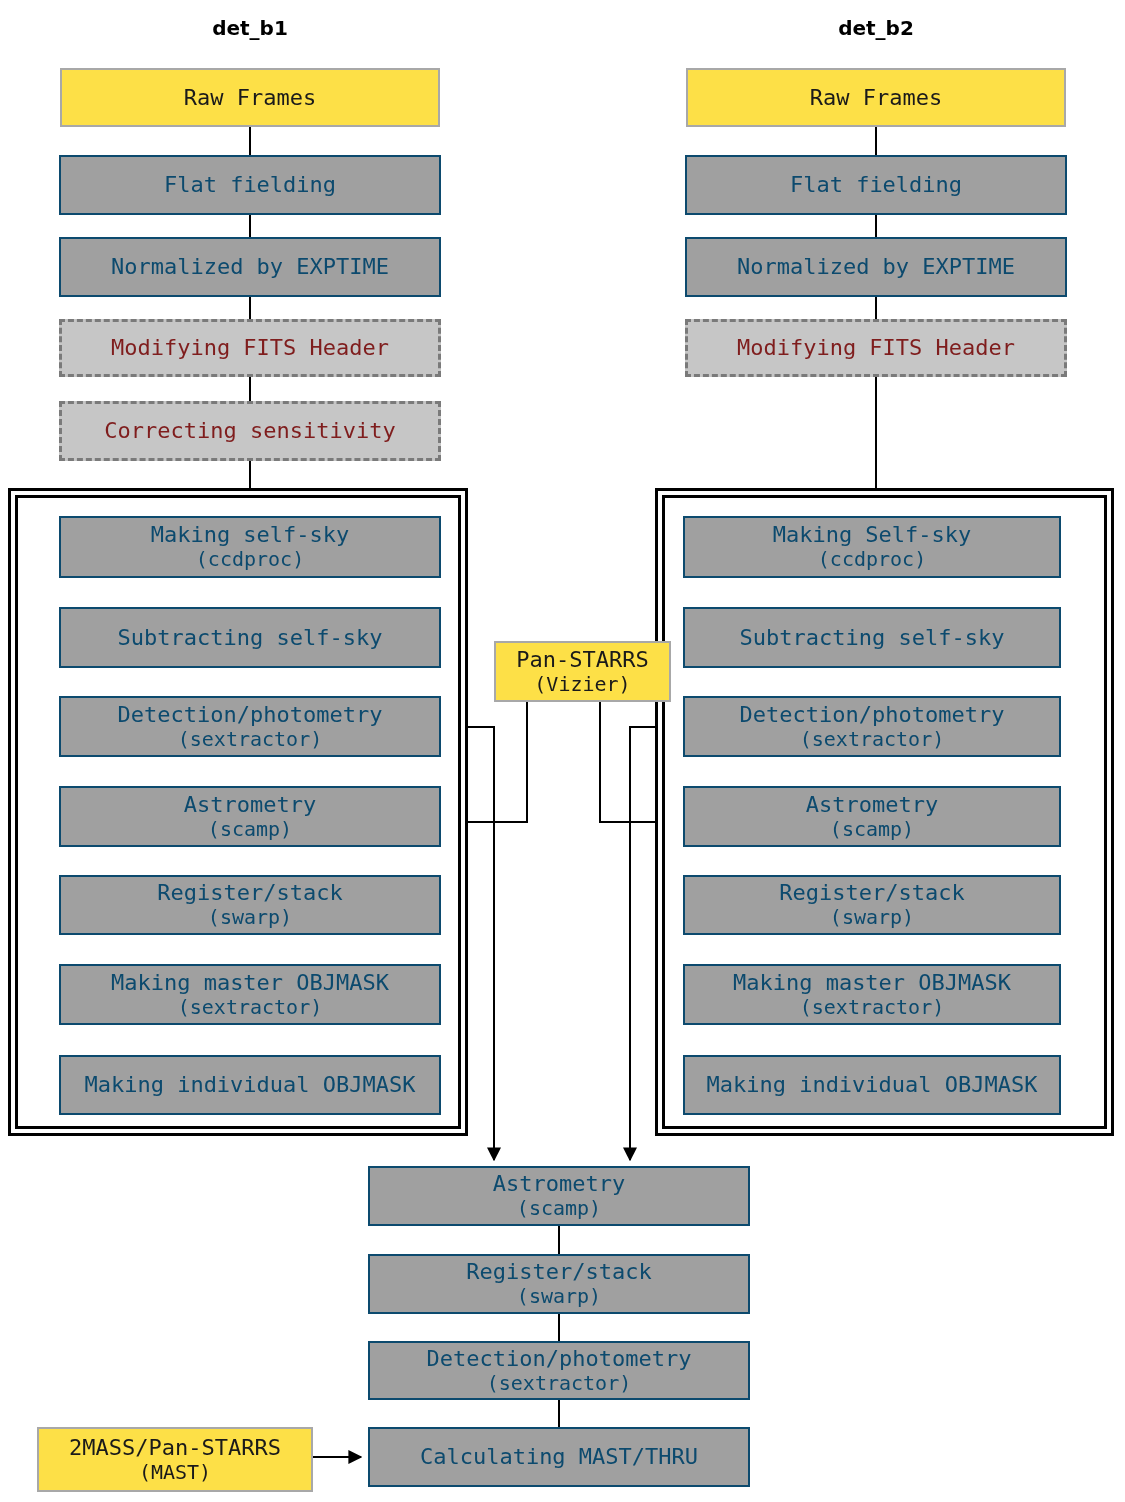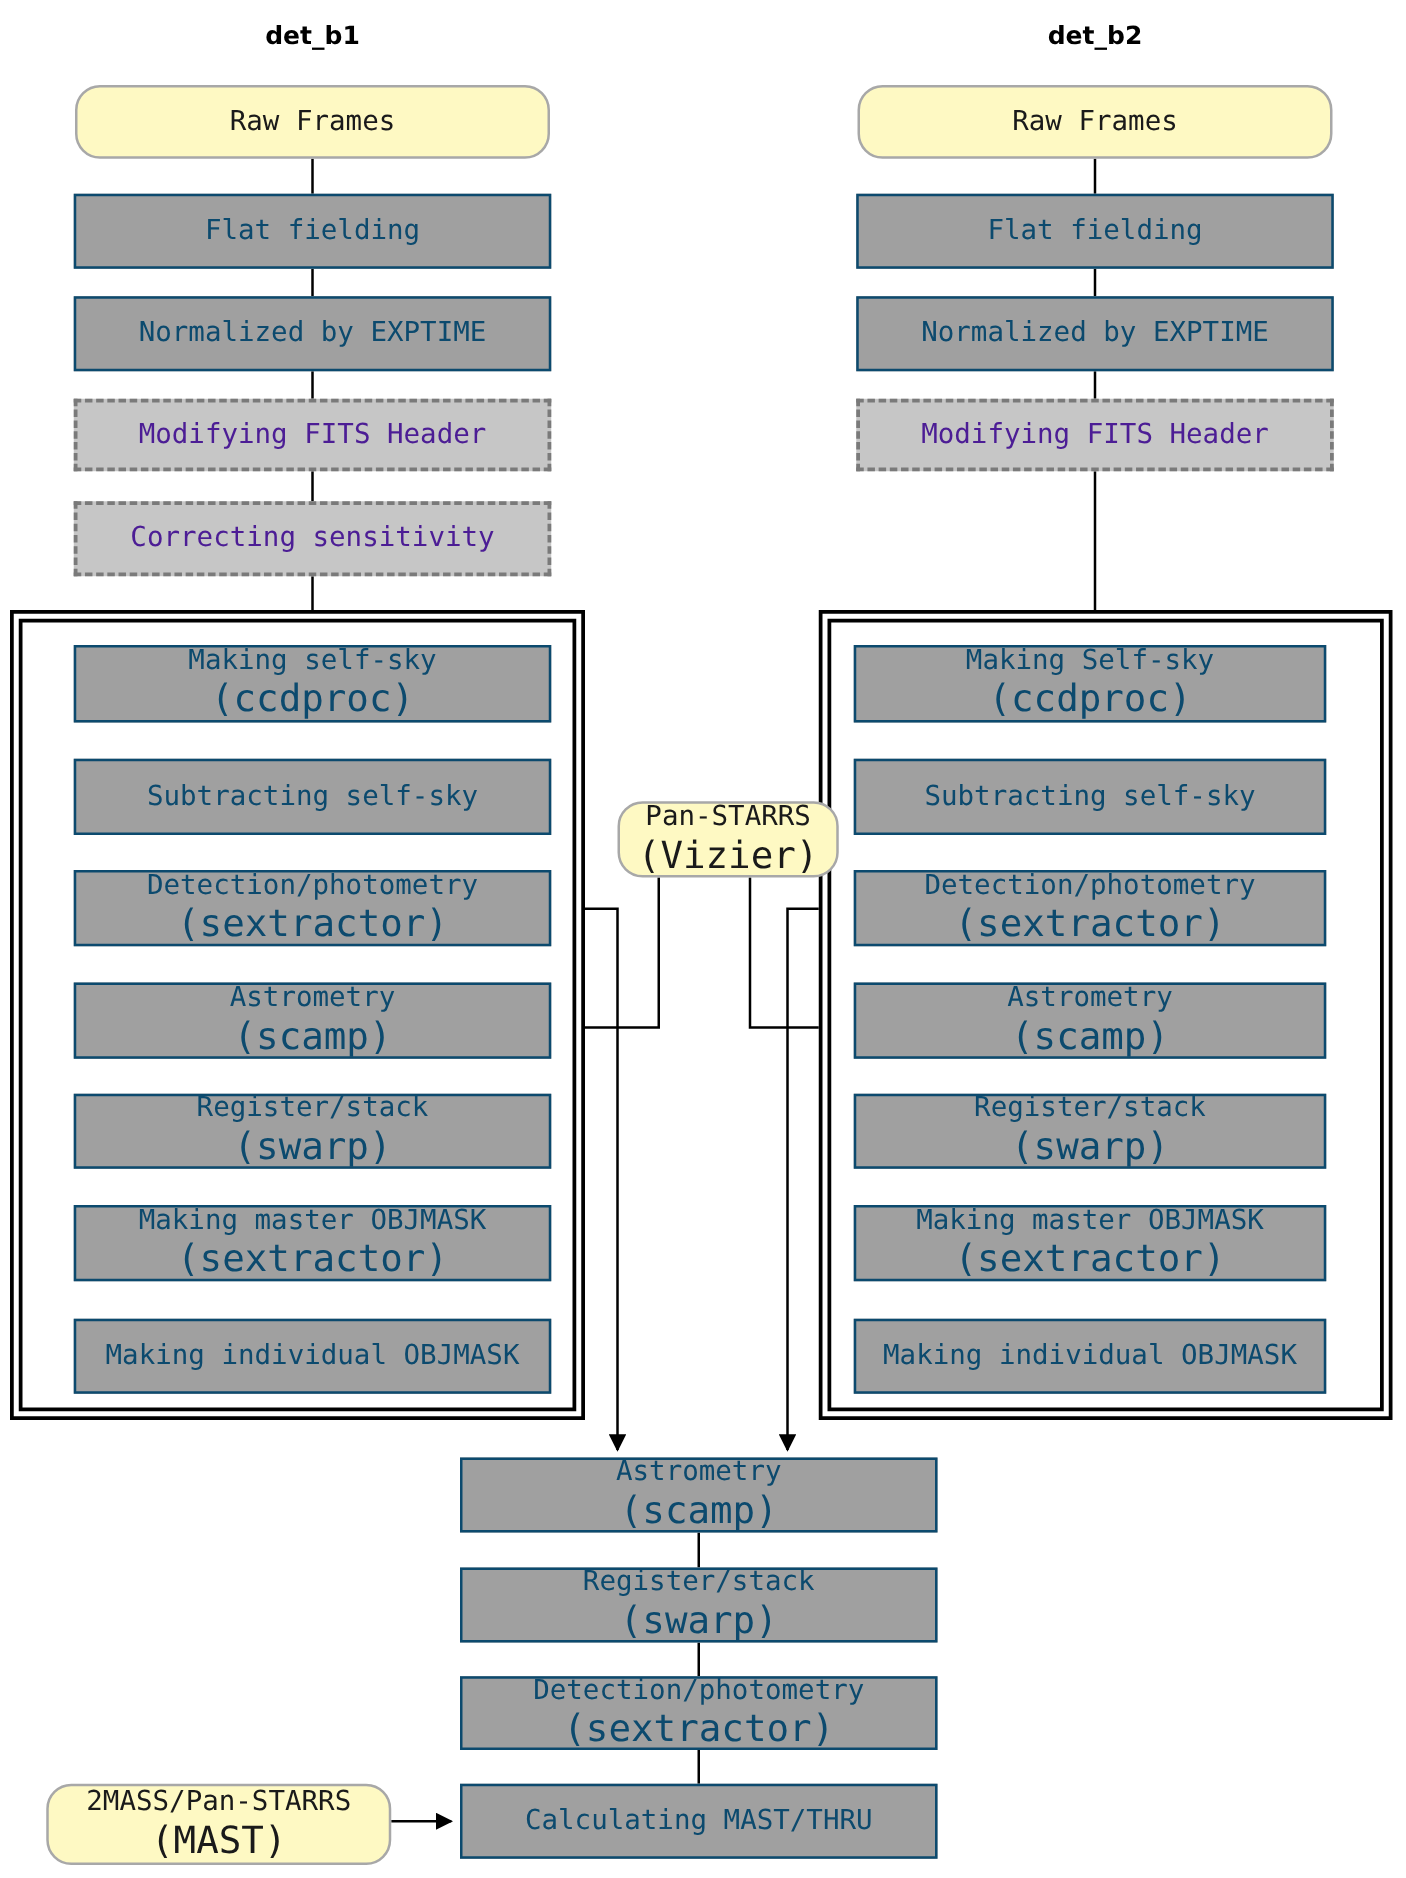--- a/index.html
+++ b/index.html
@@ -16,44 +16,44 @@
   }
 
   .node{
     position:absolute;box-sizing:border-box;display:flex;
     flex-direction:column;align-items:center;justify-content:center;
     text-align:center;line-height:1.18;
   }
 
   
   .term{
-    background:#fef9c3;border:2px solid #a8a8a8;border-radius:20px;
+    background:#fde047;border:2px solid #a8a8a8;border-radius:0;
     color:#1a1a1a;font-size:22px;
   }
 
   
   .proc{
     background:#a0a0a0;border:2px solid #0c4a6e;color:#0c4a6e;font-size:22px;
   }
 
   
   .opt{
-    background:#c6c6c6;border:3px dashed #7a7a7a;color:#4c1d95;font-size:22px;
+    background:#c6c6c6;border:3px dashed #7a7a7a;color:#7f1d1d;font-size:22px;
   }
 
   
   .group{
     position:absolute;box-sizing:border-box;
     border:3px solid #000000;background:#ffffff;
   }
   .group::after{
     content:"";position:absolute;left:4px;top:4px;right:4px;bottom:4px;
     border:3px solid #000000;pointer-events:none;
   }
-  .sub{font-size:30px;}
+  .sub{font-size:20px;}
 </style>
 </head>
 <body>
 
 <div id="stage">
 
   <svg class="wires" viewBox="0 0 1125 1502">
     <defs>
       <marker id="ah" viewBox="0 0 10 10" refX="9" refY="5" markerWidth="7" markerHeight="7" orient="auto-start-reverse">
         <path d="M 0 0 L 10 5 L 0 10 z" fill="#000"></path>

